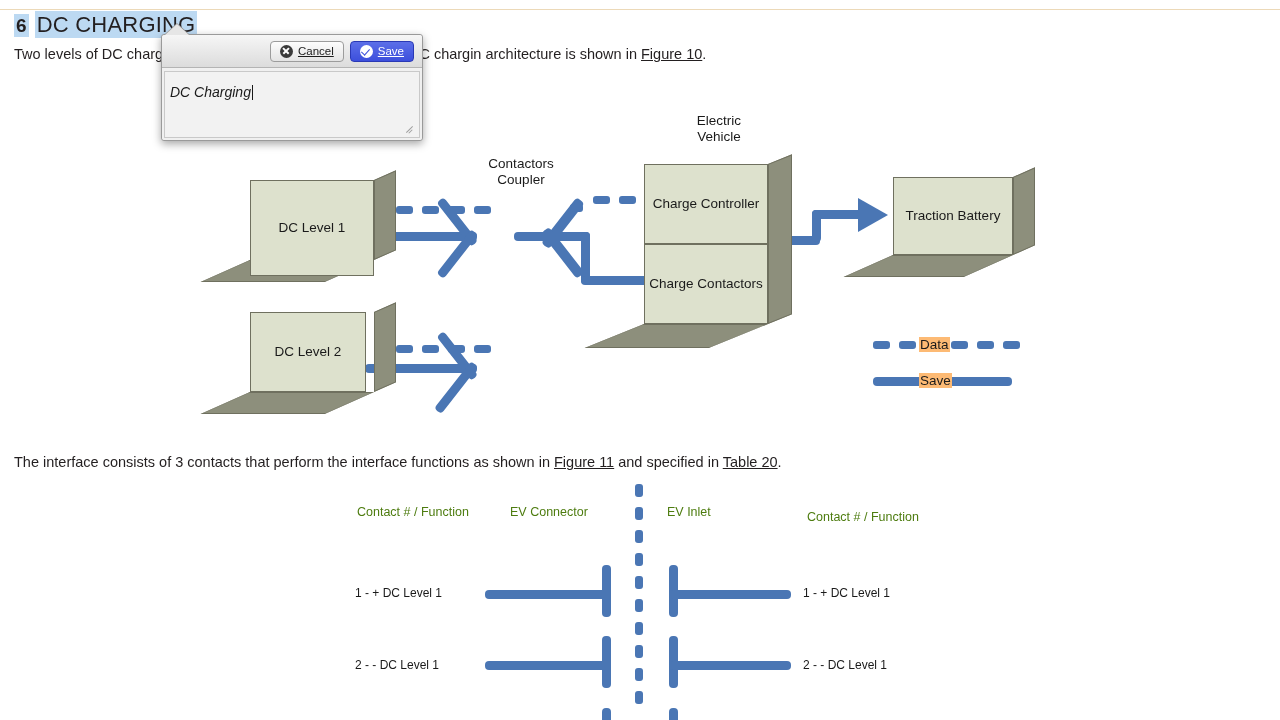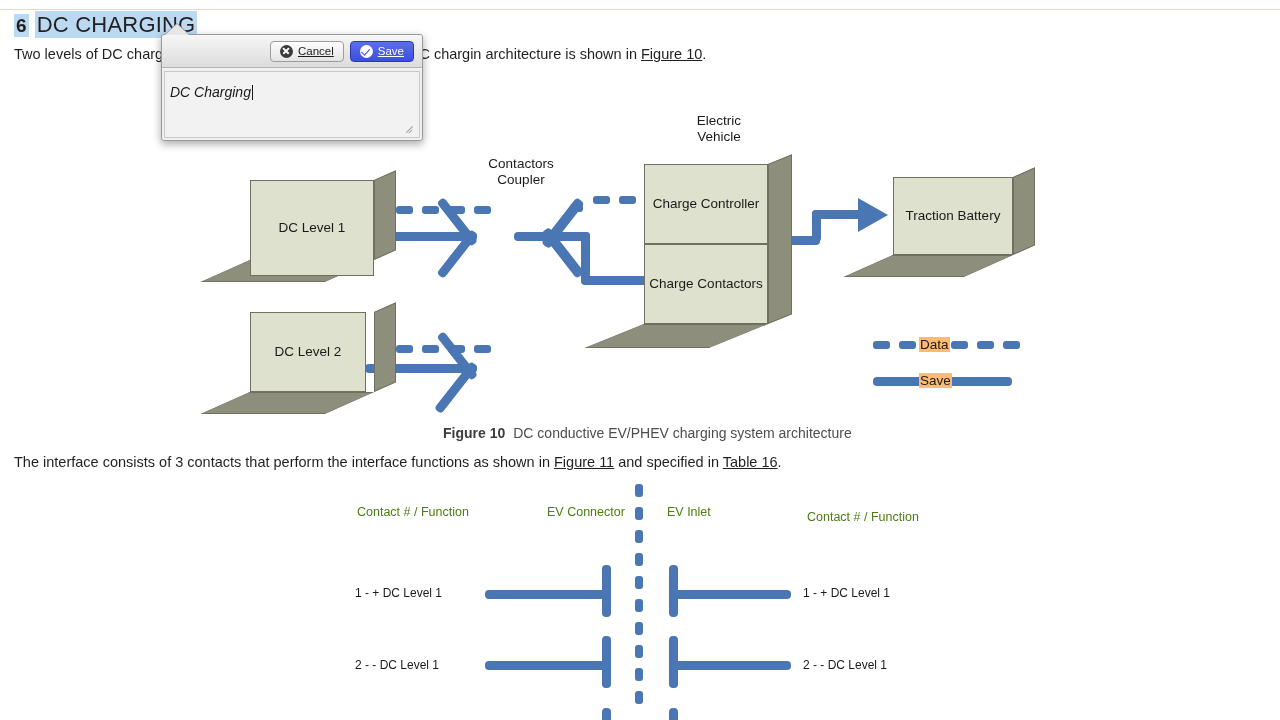--- a/index.html
+++ b/index.html
@@ -261,32 +261,29 @@
         <i></i>
         <i></i>
         <i></i>
     </div>
     <div class="legend-txt" style="left:919px;top:277px;">Data</div>
 
     <div class="bl blh" style="left:873px;top:317px;width:139px;"></div>
     <div class="legend-txt" style="left:919px;top:313px;">Save</div>
   </div>
 
-  <div class="figcap">
-    <b>Figure 10</b><span class="capname">DC conductive EV/PHEV charging system architecture</span>
-  </div>
 
   <div class="para2">
-    <span>The interface consists of 3 contacts that perform the interface functions as shown in </span><a class="lnk" href="#">Figure 11</a><span> and specified in </span><a class="lnk" href="#">Table 16</a><span>.</span>
+    <span>The interface consists of 3 contacts that perform the interface functions as shown in </span><a class="lnk" href="#">Figure 11</a><span> and specified in </span><a class="lnk" href="#">Table 20</a><span>.</span>
   </div>
 
   <div class="fig11">
 
     <div class="c-head" style="left:357px;top:25px;">Contact # / Function</div>
-    <div class="c-head" style="left:547px;top:25px;text-align:right;">EV Connector</div>
+    <div class="c-head" style="left:510px;top:25px;text-align:right;">EV Connector</div>
     <div class="c-head" style="left:667px;top:25px;">EV Inlet</div>
     <div class="c-head" style="left:807px;top:30px;">Contact # / Function</div>
 
     <div class="dashcol" style="left:635px;top:4px;">
       <i></i>
         <i></i>
         <i></i>
         <i></i>
         <i></i>
         <i></i>

